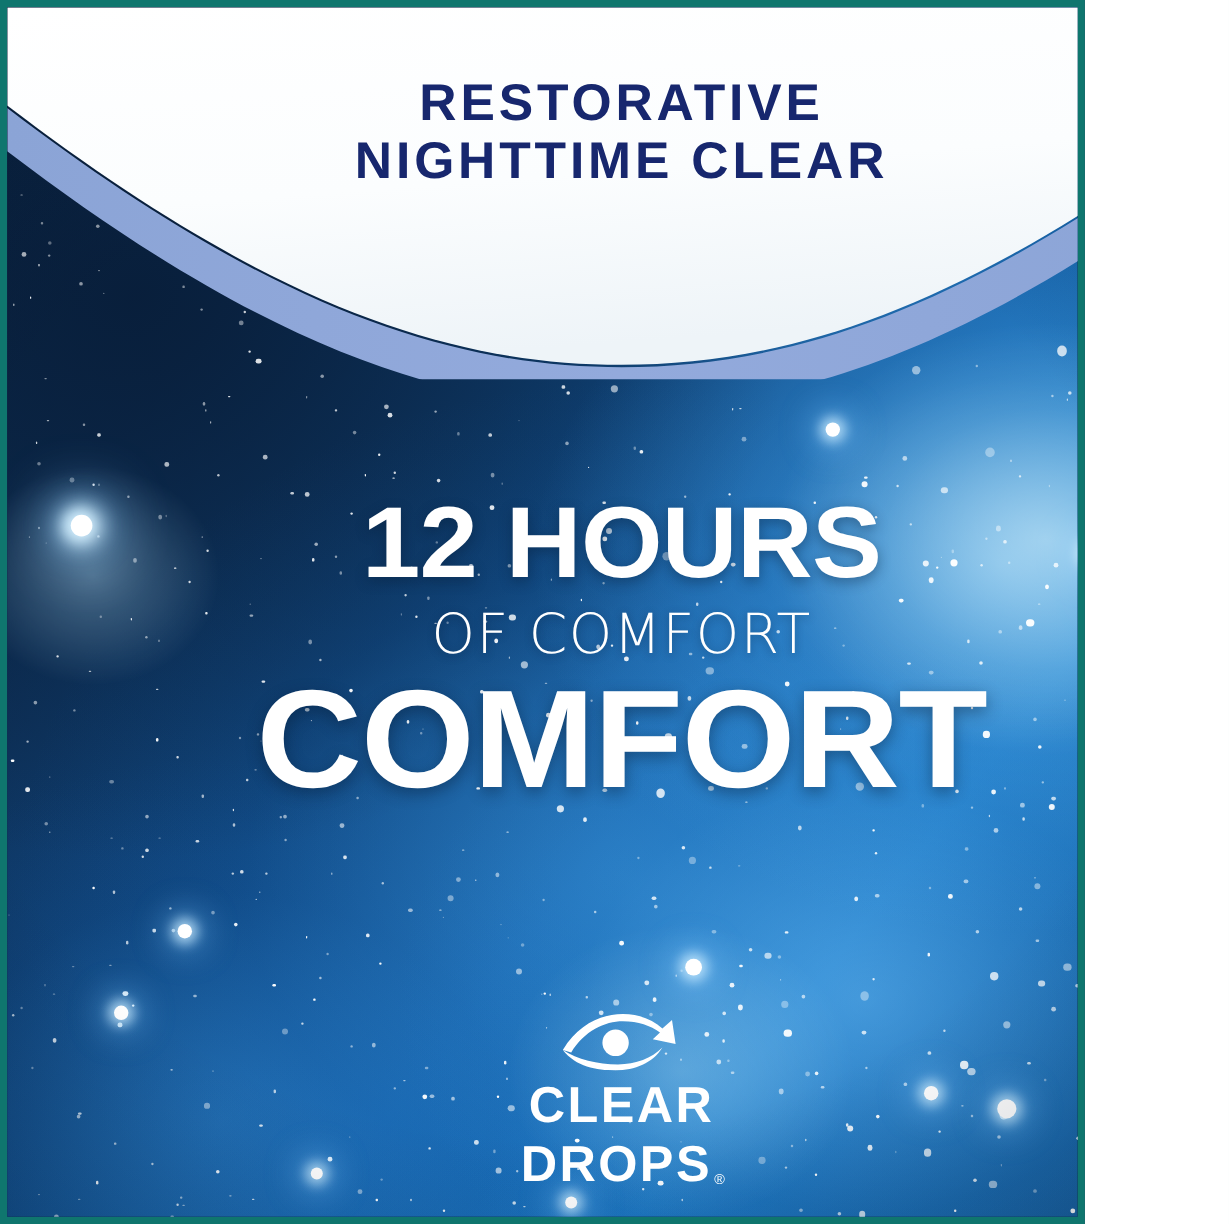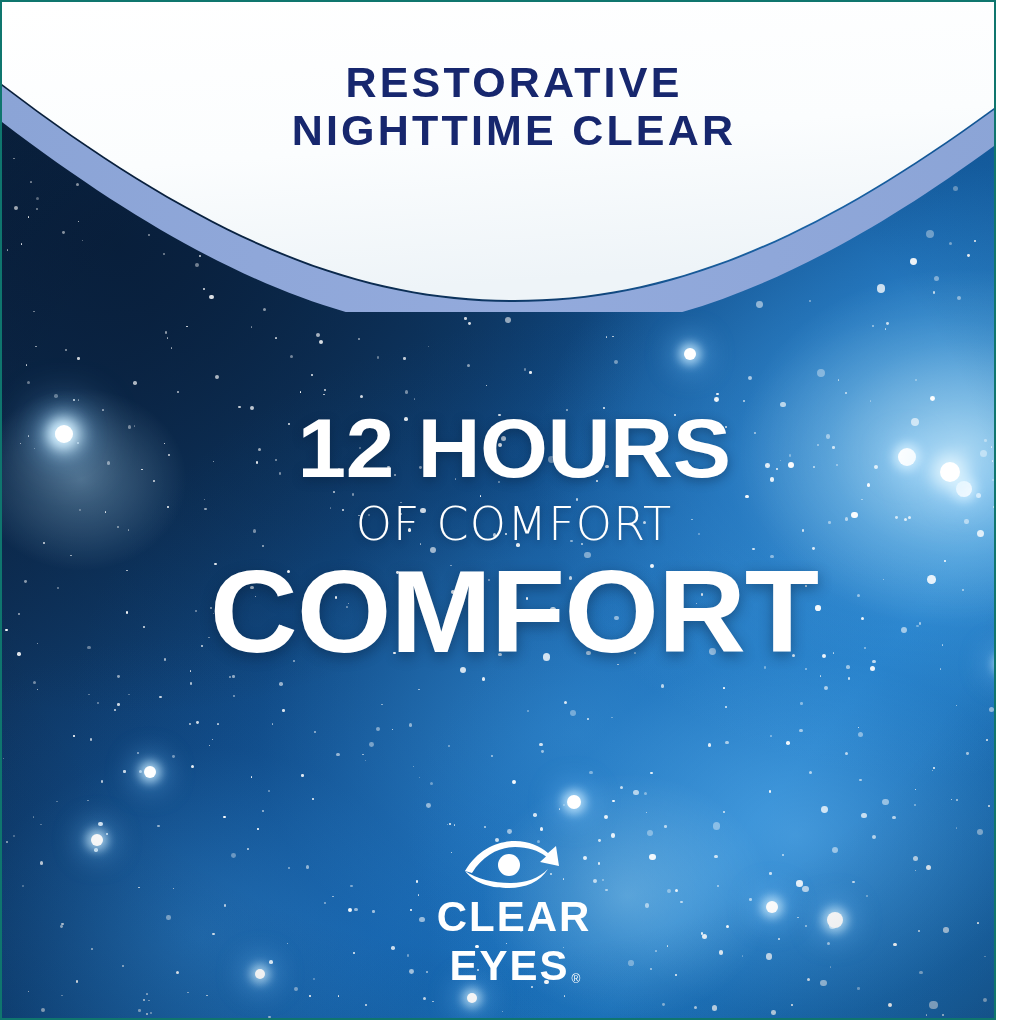--- a/index.html
+++ b/index.html
@@ -7,26 +7,26 @@
     padding: 0;
     background: #ffffff;
   }
   body {
     font-family: "Liberation Sans", sans-serif;
   }
 
   
   #ad-canvas {
     position: relative;
-    width: 996px;
+    width: 904px;
     height: 1020px;
     overflow: hidden;
     background: #0b2340;
     box-sizing: border-box;
-    border: 2px solid #0f766e;
+    border: 6px solid #0f766e;
   }
 
   
   .bg-layer {
     position: absolute;
     inset: 0;
     pointer-events: none;
   }
   #bg-base {
     background:
@@ -842,17 +842,17 @@
                C 30,90 64,96 96,96
                C 128,96 158,84 174,58
                C 156,76 130,86 100,86
                C 66,86 32,78 8,62
                Z"></path>
 
       <circle cx="96" cy="50" r="22" fill="#ffffff"></circle>
     </svg>
     <span class="brand-word" id="brand-clear">CLEAR</span>
     <span id="brand-eyes-row">
-      <span id="brand-eyes">EYES</span><span id="brand-reg">®</span>
+      <span id="brand-eyes">DROPS</span><span id="brand-reg">®</span>
     </span>
   </div>
 
 </div>
 
 </body></html>

